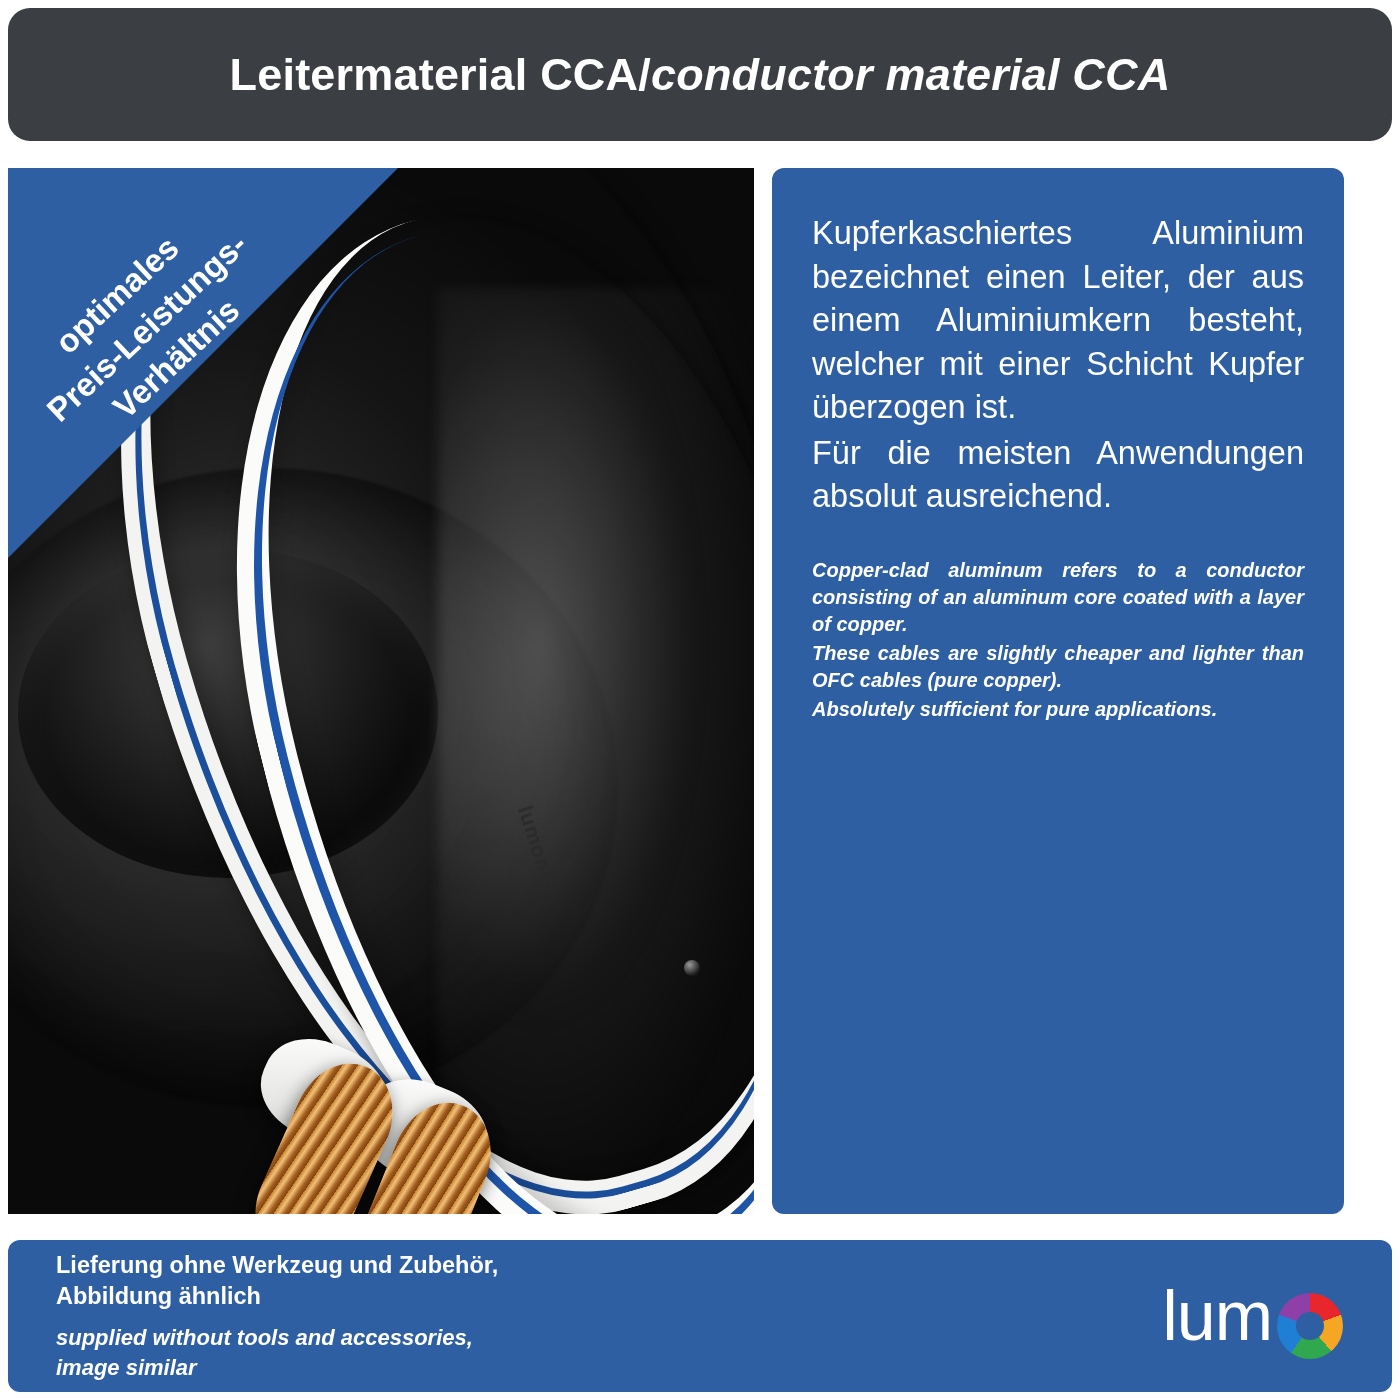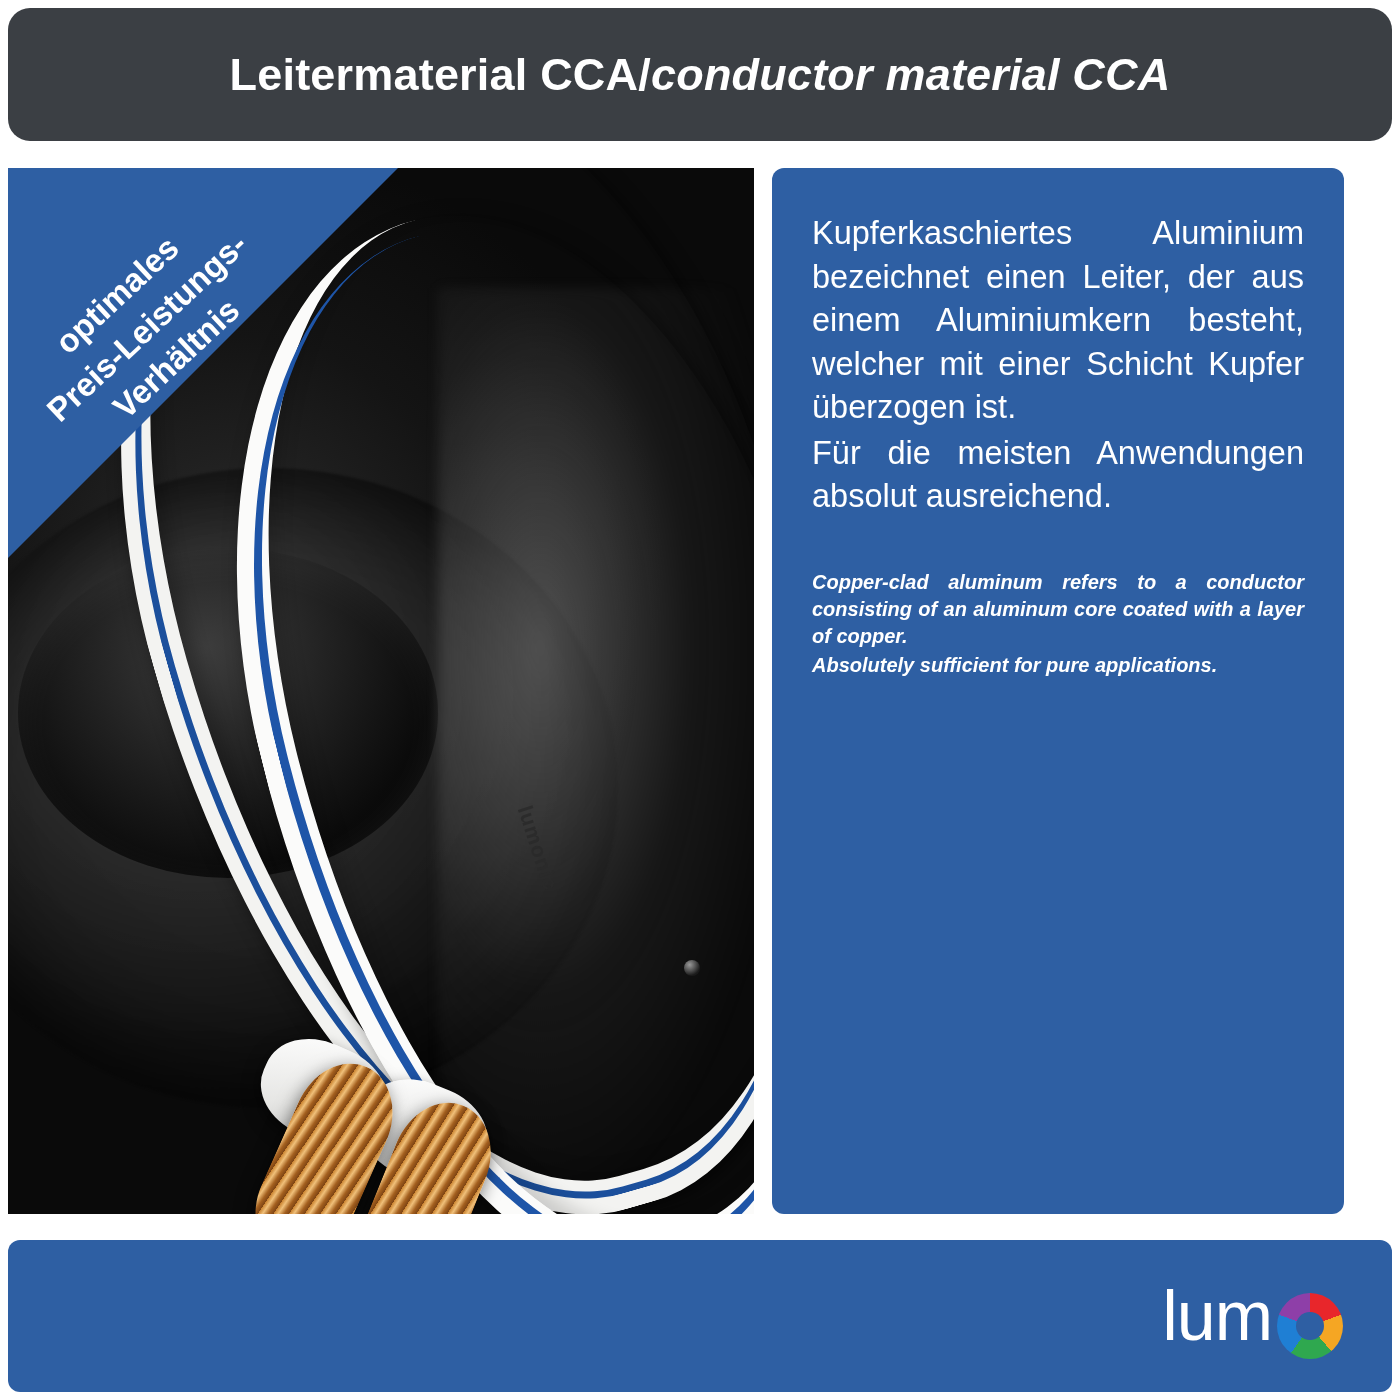--- a/index.html
+++ b/index.html
@@ -220,21 +220,21 @@
     padding: 44px 40px 30px 40px;
   }
   .para {
     color: #ffffff;
     font-size: 32.5px;
     line-height: 1.34;
     text-align: justify;
     text-justify: inter-word;
     margin-bottom: 2px;
   }
-  .para.last-de { margin-bottom: 16px; }
+  .para.last-de { margin-bottom: 4px; }
   .gap { height: 34px; }
   .para.en {
     font-style: italic;
     font-weight: bold;
     font-size: 20px;
     line-height: 1.35;
   }
 
   
   .footer {
@@ -320,25 +320,34 @@
       <div>Preis-Leistungs-</div>
       <div>Verhältnis</div>
     </div>
   </div>
 
   <div class="text-panel">
     <p class="para">Kupferkaschiertes Aluminium bezeichnet einen Leiter, der aus einem Aluminiumkern besteht, welcher mit einer Schicht Kupfer überzogen ist.</p>
     <p class="para last-de">Für die meisten Anwendungen absolut ausreichend.</p>
     <div class="gap"></div>
     <p class="para en">Copper-clad aluminum refers to a conductor consisting of an aluminum core coated with a layer of copper.</p>
+    <p class="para en">These cables are slightly cheaper and lighter than OFC cables (pure copper).</p>
     <p class="para en">Absolutely sufficient for pure applications.</p>
   </div>
 
   <div class="footer">
     <div class="footer-text">
+      <div class="footer-de">
+        <div>Lieferung ohne Werkzeug und Zubehör,</div>
+        <div>Abbildung ähnlich</div>
+      </div>
+      <div class="footer-en">
+        <div>supplied without tools and accessories,</div>
+        <div>image similar</div>
+      </div>
     </div>
     <div class="logo">
       <span>lum</span>
       <span class="ring"></span>
     </div>
   </div>
 
 </div>
 
 </body></html>

